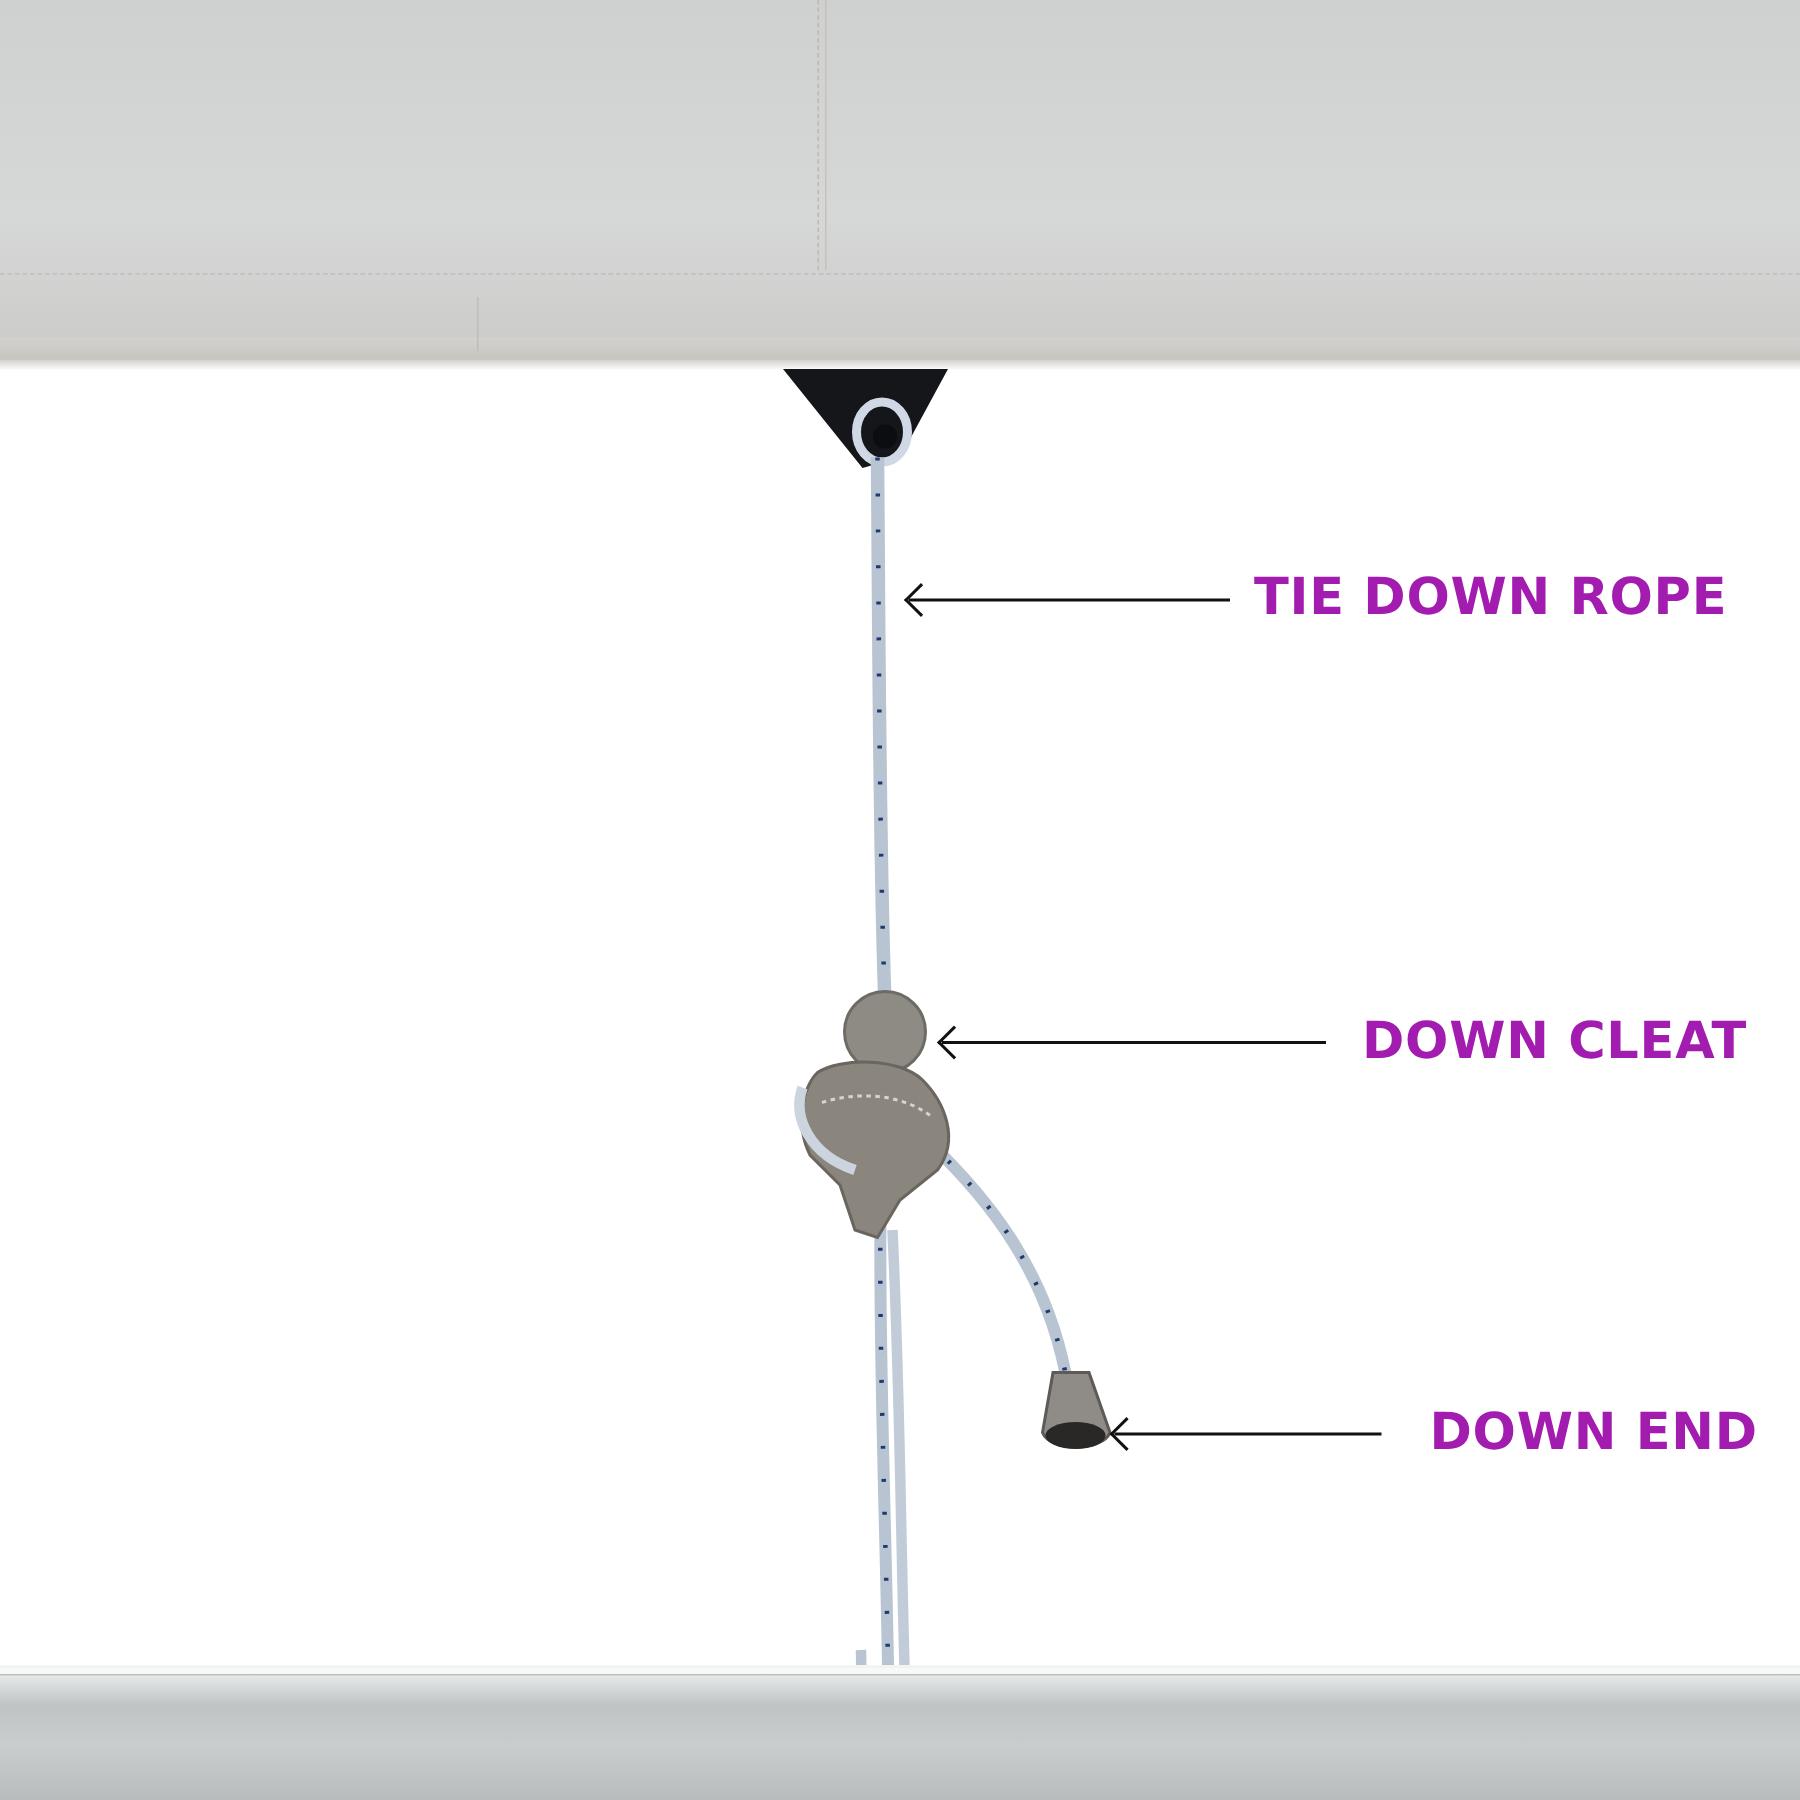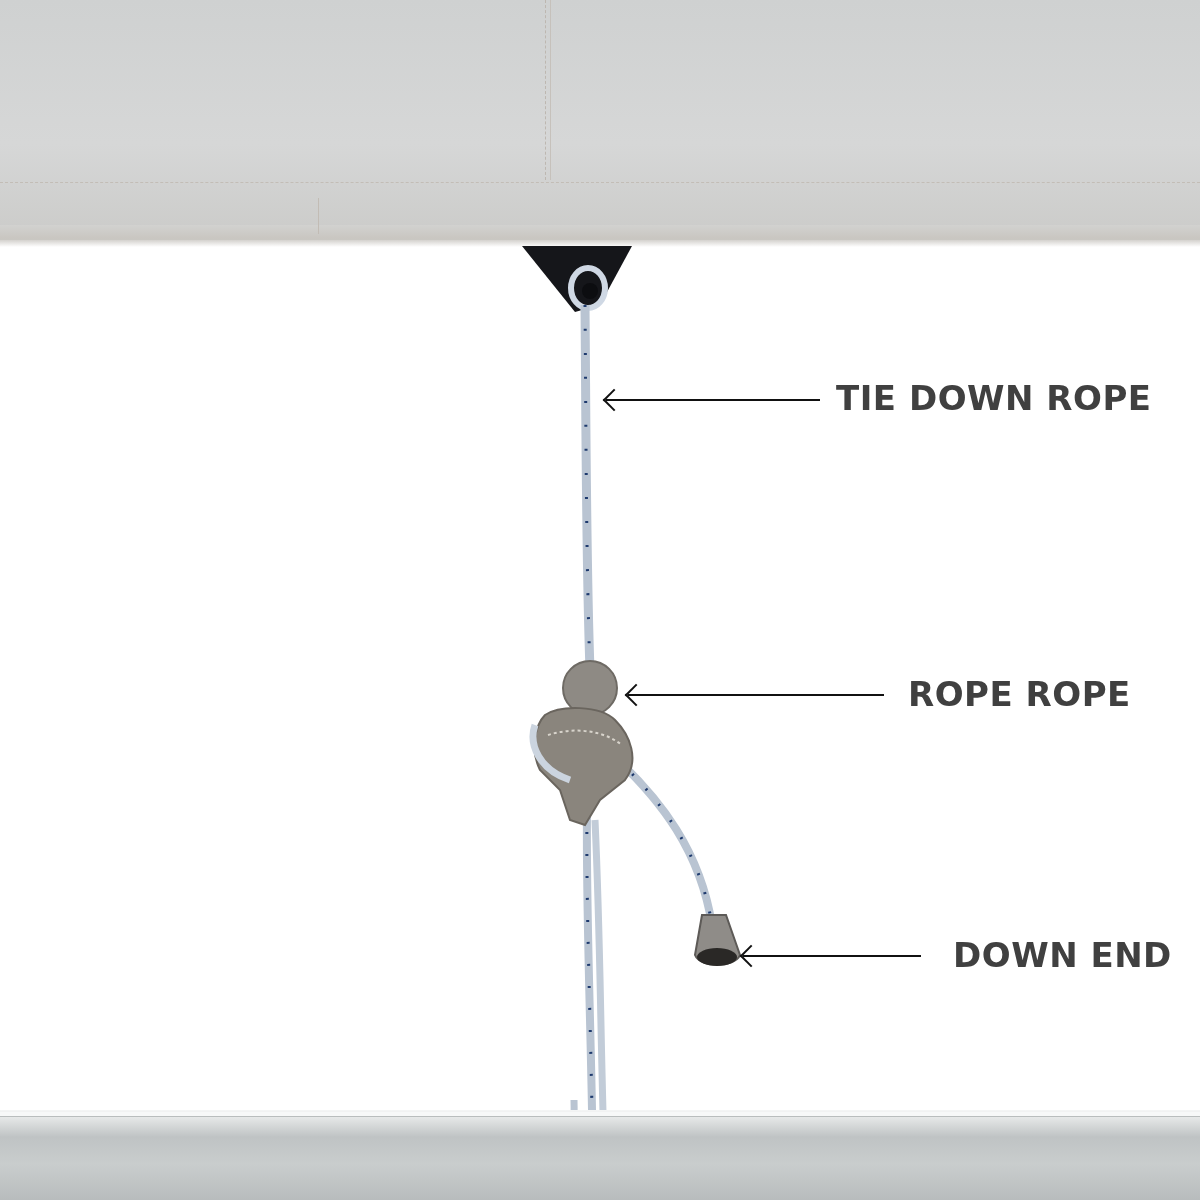--- a/index.html
+++ b/index.html
@@ -12,21 +12,21 @@
   .seam-v { position: absolute; left: 545px; top: 0; width: 4px; height: 180px;
            border-left: 1px dashed #bdb7b0; border-right: 1px solid #c6c1bb; }
   .seam-v2 { position: absolute; left: 318px; top: 198px; width: 3px; height: 36px;
            border-left: 1px solid #c2bcb5; }
   .seam-h { position: absolute; left: 0; top: 182px; width: 1200px; height: 6px;
            border-top: 1px dashed #c3bdb6; }
   .metal { position: absolute; left: 0; top: 1110px; width: 1200px; height: 90px;
            background: linear-gradient(180deg, #f4f5f5 0%, #e6e8e8 8%, #bfc3c4 30%, #c9cdcd 60%, #b8bcbd 100%); }
   .metal-top { position: absolute; left: 0; top: 1112px; width: 1200px; height: 4px; background: #f7f8f8; border-bottom: 1px solid #b9bdbd; }
   .rope-svg { position: absolute; left: 0; top: 0; }
-  .label { position: absolute; font-weight: bold; color: #404040; font-size: 34px; letter-spacing: 0.5px; white-space: nowrap; }
+  .label { position: absolute; font-weight: bold; color: #a21caf; font-size: 34px; letter-spacing: 0.5px; white-space: nowrap; }
   .arrow { position: absolute; height: 2px; background: #111; }
   .arrow-head { position: absolute; width: 14px; height: 14px; border-left: 2px solid #111; border-bottom: 2px solid #111; transform: rotate(45deg); }
 </style>
 </head>
 <body>
 
 <div class="cover"></div>
 <div class="cover-edge"></div>
 <div class="seam-v"></div>
 <div class="seam-v2"></div>
@@ -65,19 +65,19 @@
 <div>
   <div class="arrow" style="left:606px; top:399px; width:214px;"></div>
   <div class="arrow-head" style="left:606px; top:392px;"></div>
 </div>
 <div class="label" style="left:836px; top:378px;">TIE DOWN ROPE</div>
 
 <div>
   <div class="arrow" style="left:628px; top:694px; width:256px;"></div>
   <div class="arrow-head" style="left:628px; top:687px;"></div>
 </div>
-<div class="label" style="left:908px; top:674px;">ROPE ROPE</div>
+<div class="label" style="left:908px; top:674px;">DOWN CLEAT</div>
 
 <div>
   <div class="arrow" style="left:743px; top:955px; width:178px;"></div>
   <div class="arrow-head" style="left:743px; top:948px;"></div>
 </div>
 <div class="label" style="left:953px; top:935px;">DOWN END</div>
 
 </body></html>

